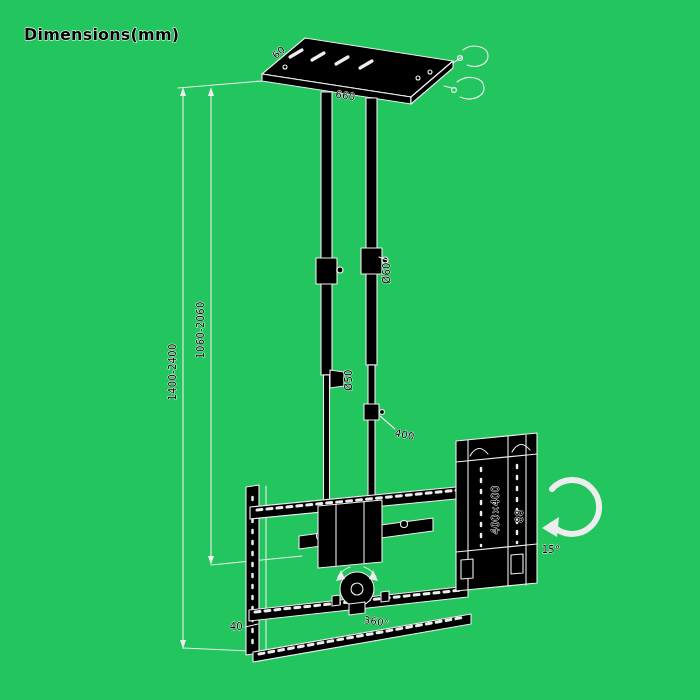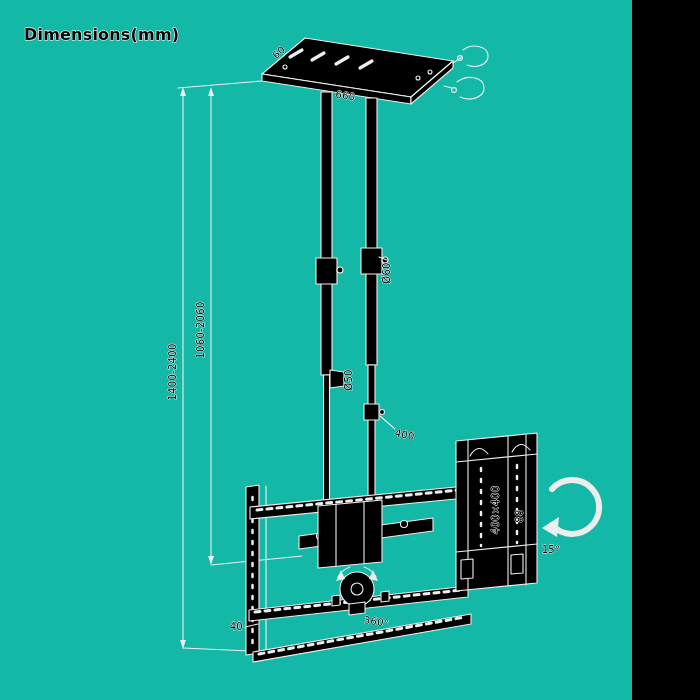--- a/index.html
+++ b/index.html
@@ -1,16 +1,16 @@
 <!DOCTYPE html>
 <html><head>
 <meta charset="utf-8">
 <style>
   html,body{margin:0;padding:0;background:#000;}
-  #stage{position:relative;width:632px;height:700px;background:#14b8a6;overflow:hidden;}
+  #stage{position:relative;width:700px;height:700px;background:#22c55e;overflow:hidden;}
   svg{display:block;}
   .art{stroke:#ededed;stroke-width:1.1;fill:none;stroke-linecap:round;stroke-linejoin:round;}
   .f{fill:#000;}
   .wf{fill:#ededed;stroke:none;}
   .thick{stroke-width:3.2;}
   .dash{stroke-dasharray:5 5;stroke-width:3;}
   .dashv{stroke-dasharray:3 8;stroke-width:2.5;}
   .lbl{font-family:"DejaVu Sans",sans-serif;font-size:10px;fill:#000;stroke:#fff;stroke-width:.85px;
        paint-order:stroke;stroke-linejoin:round;letter-spacing:.3px;}
   .title{font-size:16px;font-weight:bold;stroke-width:1.15px;letter-spacing:.2px;}

